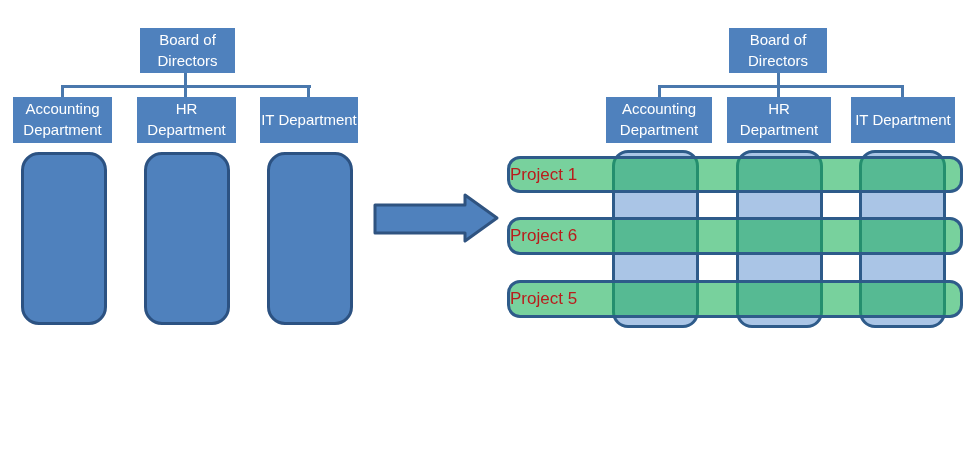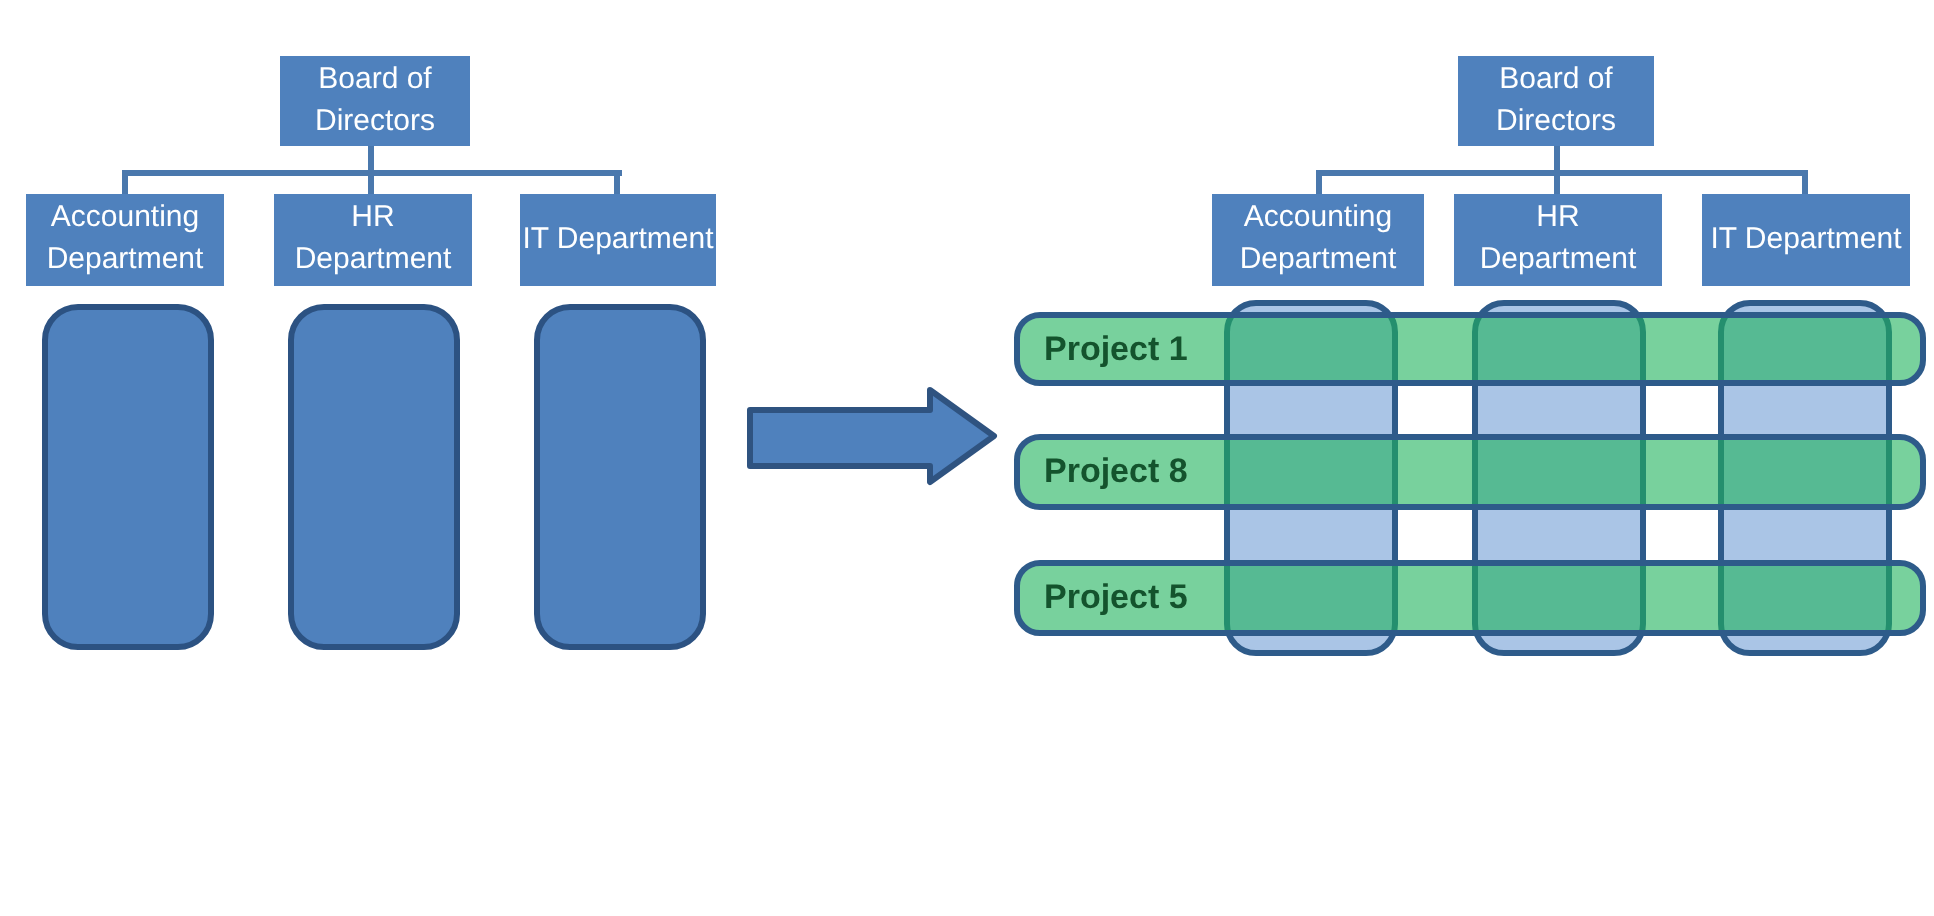--- a/index.html
+++ b/index.html
@@ -57,24 +57,23 @@
     width: 456px;
     height: 38px;
     background: rgba(30, 178, 92, 0.60);
     border: 3px solid #2e5b8a;
     border-radius: 13px;
     z-index: 2;
     display: flex;
     align-items: center;
   }
   .bar-label {
-    color: #14532d;
-    font-weight: bold;
+    color: #b91c1c;
+    font-weight: normal;
     font-size: 17px;
-    padding-left: 12px;
     white-space: nowrap;
   }
   .arrow-svg { position: absolute; left: 370px; top: 188px; z-index: 0; }
 </style>
 </head>
 <body>
 
 <div class="canvas">
 
   <section>
@@ -113,20 +112,20 @@
     <div class="org-box" style="left:851px; top:97px; width:104px; height:46px;">IT Department</div>
 
     <div class="matrix-col" style="left:612px;"></div>
     <div class="matrix-col" style="left:736px;"></div>
     <div class="matrix-col" style="left:859px;"></div>
 
     <div class="project-bar" style="top:156px; height:37px;">
       <span class="bar-label">Project 1</span>
     </div>
     <div class="project-bar" style="top:217px;">
-      <span class="bar-label">Project 8</span>
+      <span class="bar-label">Project 6</span>
     </div>
     <div class="project-bar" style="top:280px;">
       <span class="bar-label">Project 5</span>
     </div>
   </section>
 
 </div>
 
 </body></html>

